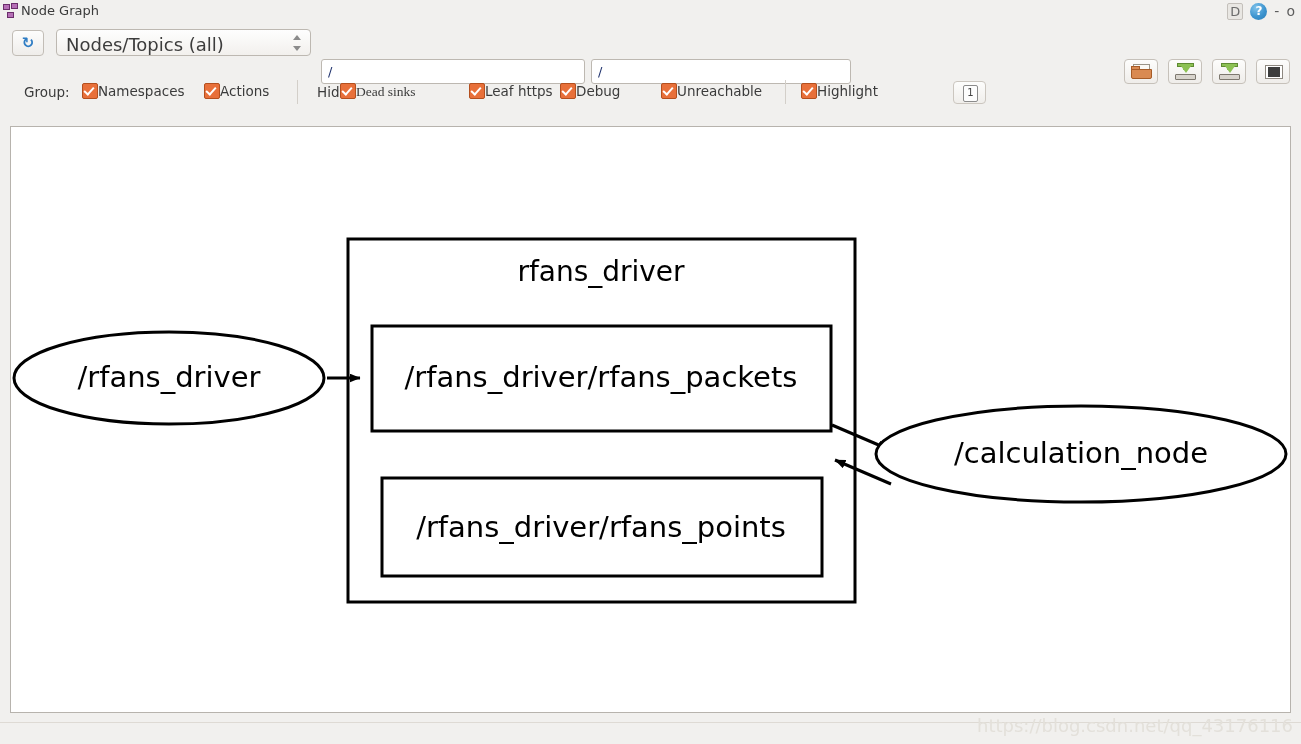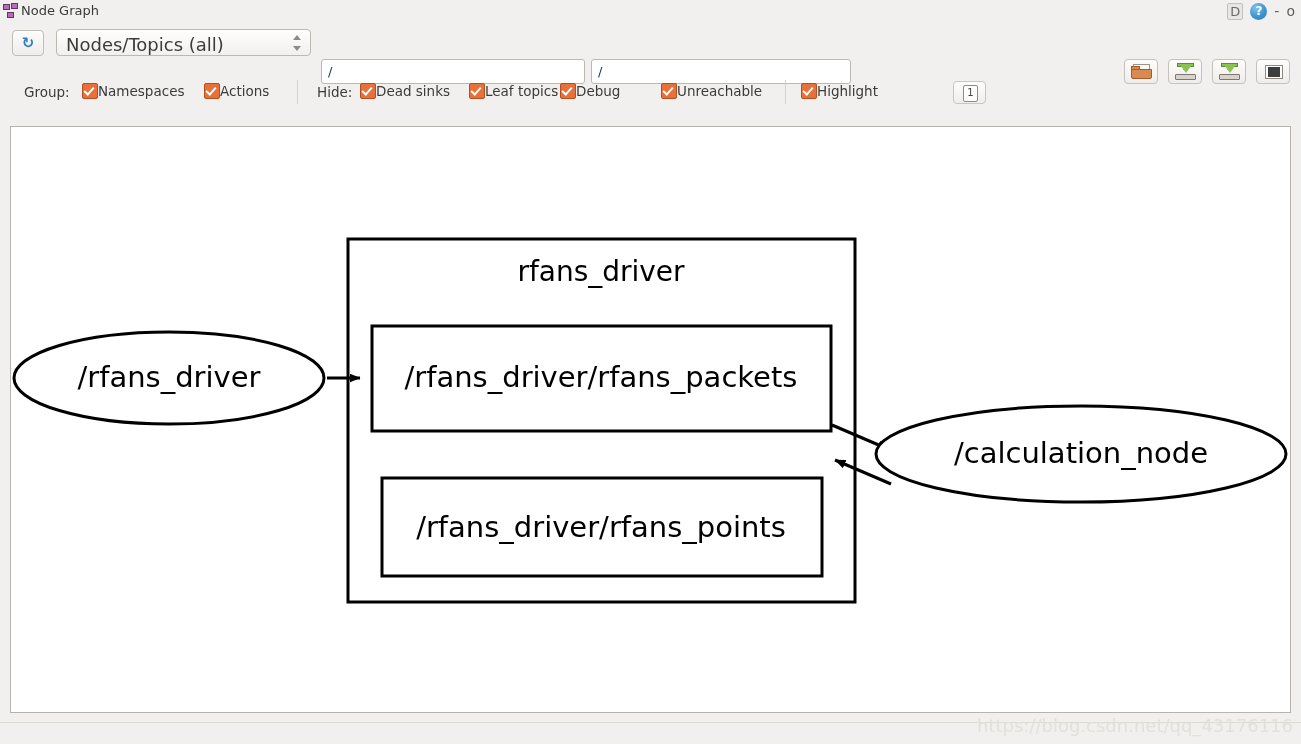--- a/index.html
+++ b/index.html
@@ -391,28 +391,28 @@
 
     <label class="chkitem" style="left:204px;">
       <span class="chkbox"></span>
       <span class="chktext">Actions</span>
     </label>
 
     <span class="vsep" style="left:297px;"></span>
 
     <span class="flabel" style="left:317px;">Hide:</span>
 
-    <label class="chkitem" style="left:360px;">
+    <label class="chkitem" style="left:340px;font-family:Liberation Serif, serif;">
       <span class="chkbox"></span>
       <span class="chktext">Dead sinks</span>
     </label>
 
     <label class="chkitem" style="left:469px;">
       <span class="chkbox"></span>
-      <span class="chktext">Leaf topics</span>
+      <span class="chktext">Leaf https</span>
     </label>
 
     <label class="chkitem" style="left:560px;">
       <span class="chkbox"></span>
       <span class="chktext">Debug</span>
     </label>
 
     <label class="chkitem" style="left:661px;">
       <span class="chkbox"></span>
       <span class="chktext">Unreachable</span>

